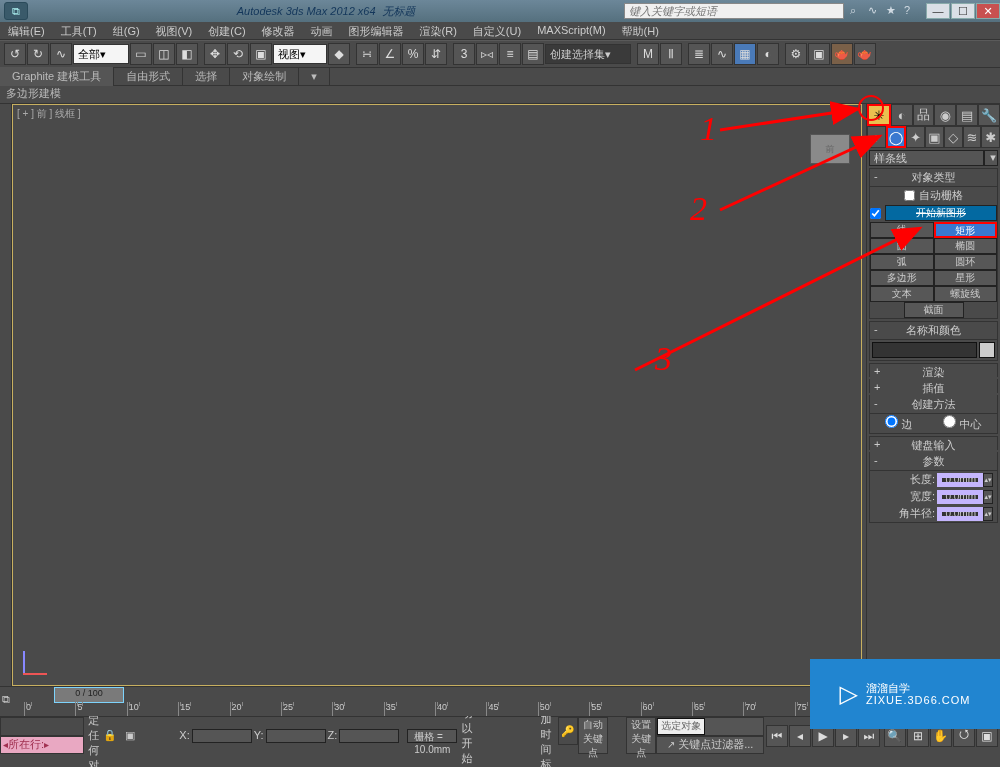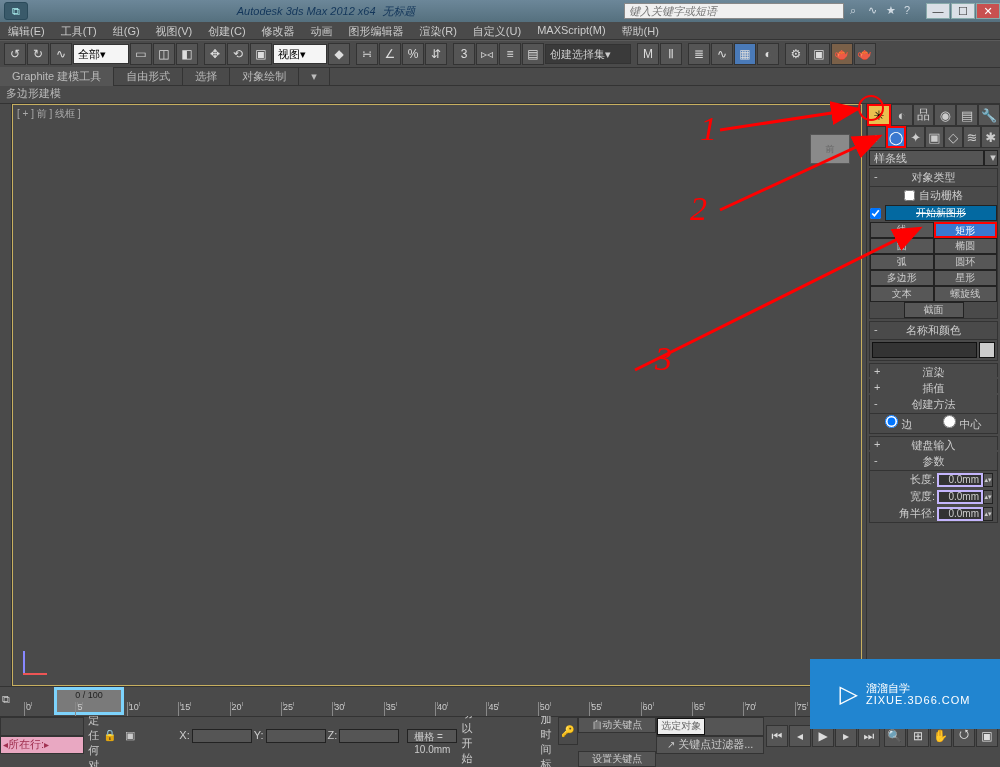--- a/index.html
+++ b/index.html
@@ -64,46 +64,46 @@
 .gbtn { height: 16px; border: 1px solid #222; background: #575757; color:#ccc; text-align:center; line-height:14px; font-size:10px;}
 .gbtn.sel { background:#3878d0; color:#fff; border:2px solid #f00;}
 .gbtn.checked { background:#0369a1; color:#fff; text-decoration: line-through; }
 .gbtn.full { grid-column: 1/3; width: 60px; margin: 0 auto;}
 .name-row { display:flex; padding:2px; gap:2px;}
 .name-row .nf { flex:1; height:16px; background:#333; border:1px solid #111;}
 .name-row .cs { width:16px; height:16px; background:#ccc; border:1px solid #111;}
 .radio-row { display:flex; justify-content:space-around; padding:1px 0;}
 .spin-row { display:flex; justify-content:flex-end; align-items:center; padding:1px 4px; gap:2px;}
 .spin { display:flex; }
-.spin input { width:46px; height:14px; background:#333; color:#ccc; border:2px solid #c4b5fd; font-size:10px; text-align:right; padding-right:2px;}
+.spin input { width:46px; height:14px; background:#333; color:#ccc; border:5px solid #c4b5fd; font-size:10px; text-align:right; padding-right:2px;}
 .spin .ar { width:10px; height:14px; background:#555; border:1px solid #222; font-size:7px; display:flex; align-items:center; justify-content:center;}
 .roll-collapsed { height: 14px; }
 
 
 .timeline { height: 30px; background: #4a4a4a; position:relative; border-top: 1px solid #333;}
 .slider-track { position:absolute; top:0; left:24px; right:0; height:14px; }
-.slider-knob { position:absolute; left:30px; top:0; width:70px; height:28px; background:#7a7a7a; border:3px solid #7dd3fc; text-align:center; font-size:9px; color:#222;}
+.slider-knob { position:absolute; left:30px; top:0; width:70px; height:16px; background:#7a7a7a; border:1px solid #7dd3fc; text-align:center; font-size:9px; color:#222;}
 .ruler { position:absolute; bottom:0; left:24px; right:0; height:14px; display:flex; }
 .rt { flex:1; border-left:1px solid #888; font-size:9px; color:#ccc; padding-left:1px; position:relative;}
 .rt::before, .rt::after { content:''; position:absolute; top:0; width:1px; height:4px; background:#888;}
 .time-icon { position:absolute; left:2px; top:6px; width:18px; height:18px; }
 
 
 .status { height: 38px; background: #4a4a4a; border-top:1px solid #333; display:flex; }
 .status-left { width: 86px; display:flex; flex-direction:column; }
 .slrect { flex:1; border:1px solid #333;}
 .slrect.pink { background:#e9a8c2; display:flex; align-items:center; color:#a03050; font-size:10px; padding-left:2px;}
 .status-mid { flex:1; display:flex; flex-direction:row;}
 .sm-row { flex:1; display:flex; align-items:center; }
 .sm-row > span { margin: 0 4px; }
 .xyz { display:flex; gap:2px; margin-left: 40px;}
 .xyz .fld { width:60px; height:14px; background:#555; border:1px solid #222; color:#888; font-size:10px; padding-left:2px;}
 .grid-tag { background:#555; border:1px solid #222; padding:0 6px; margin-left:8px; height:14px; color:#ccc; font-size:10px;}
 .lock { width:20px; height:28px; border:1px solid #333; display:flex; align-items:center; justify-content:center;}
-.autokey-col { width:80px; display:flex; flex-direction:column;gap:18px;}
+.autokey-col { width:80px; display:flex; gap:18px;}
 .ak-btn { flex:1; border:1px solid #333; background:#555; text-align:center; font-size:10px; color:#ccc;}
 .sel-set { width:48px; border:1px solid #111; background:#eee; color:#666; font-size:10px;text-align:center;}
 .right-ctrls { display:flex; align-items:center; gap:1px; padding:0 2px;}
 
 
 .watermark { position:absolute; right:0; bottom:38px; width:190px; height:70px; background:#2185d0; color:#fff; display:flex; align-items:center; justify-content:center; font-size:18px; opacity:1; z-index:50;}
 .watermark .logo { font-size:24px; margin-right:8px;}
 .watermark .txt { display:flex; flex-direction:column; line-height:1.1;}
 .watermark .url { font-size:11px; letter-spacing:1px;}
 

